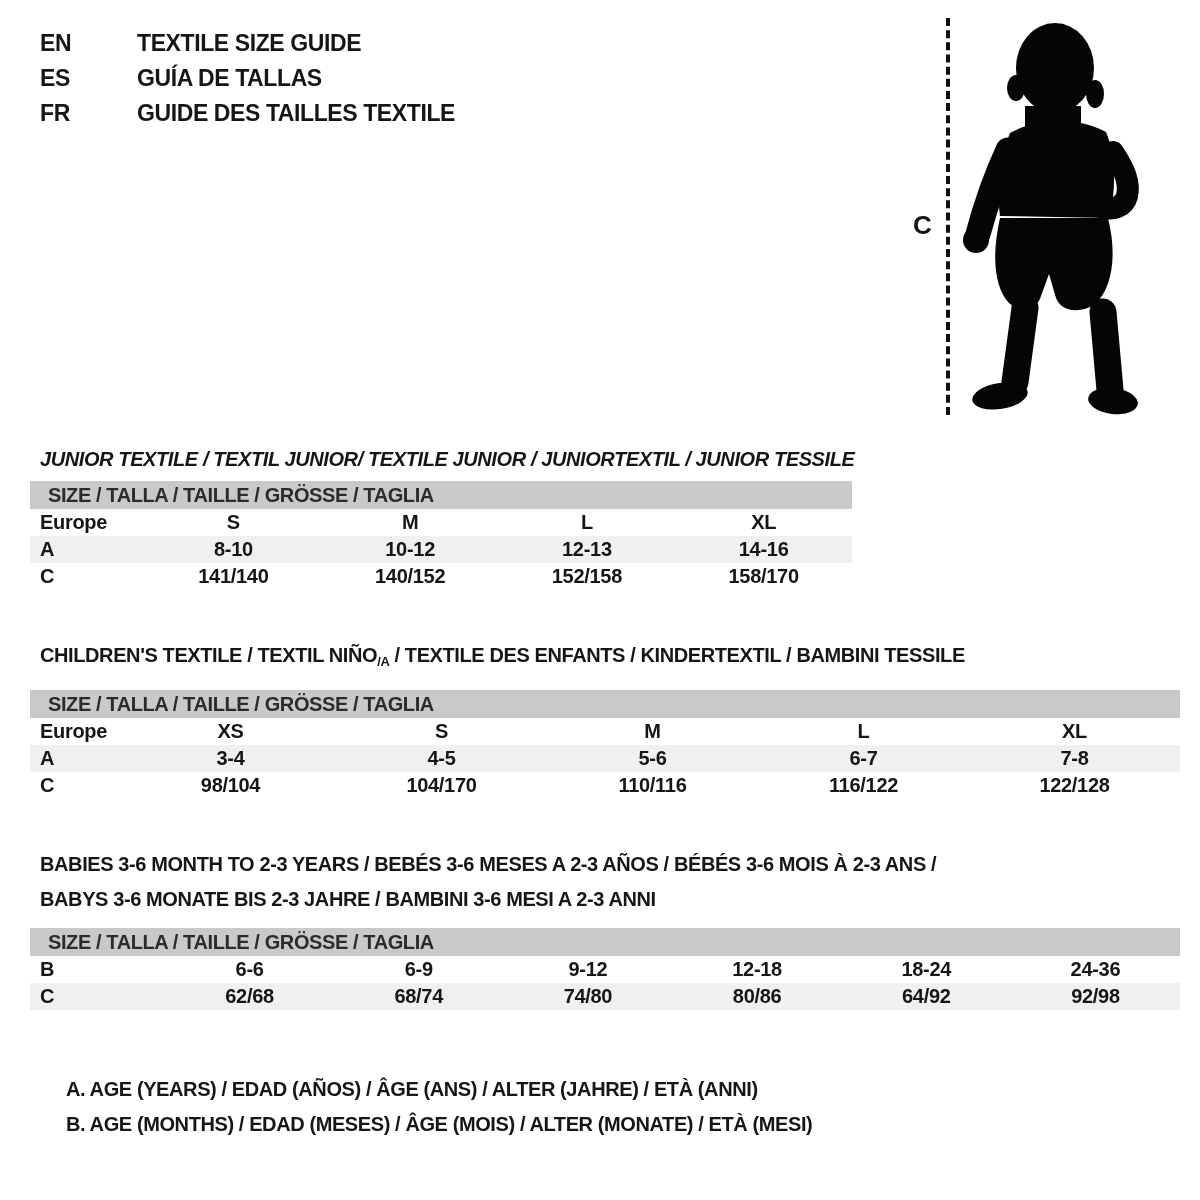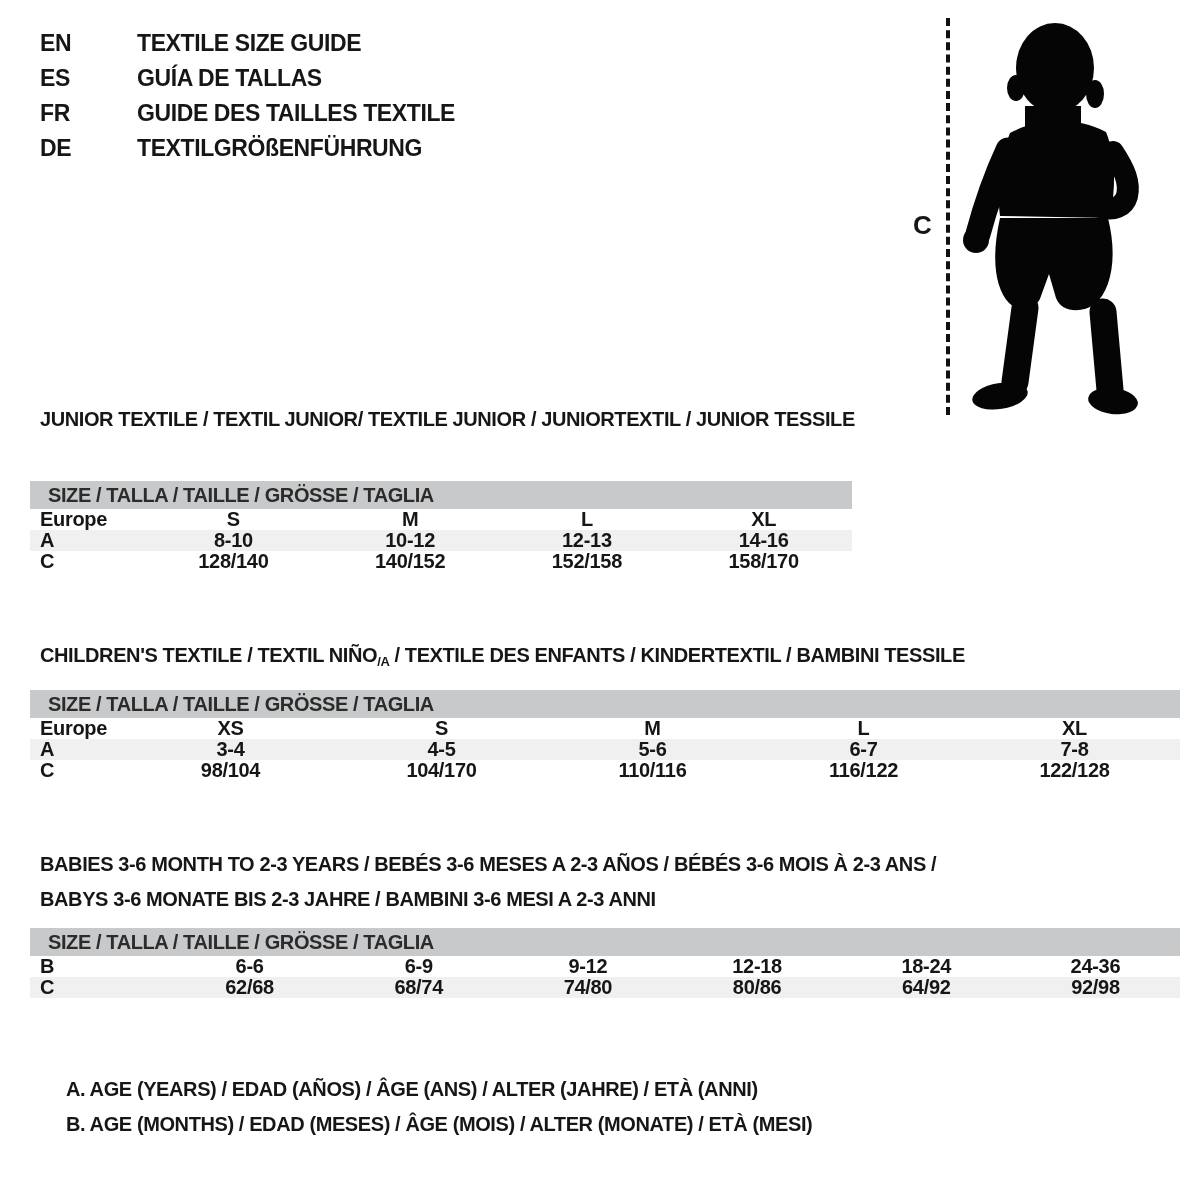--- a/index.html
+++ b/index.html
@@ -25,21 +25,21 @@
 
   
   .size-table { position:absolute; left:30px; }
   .size-table.w-junior { width:822px; }
   .size-table.w-full  { width:1150px; }
   .table-header {
     height:28px; background:var(--header_bar, #c8c9ca);
     display:flex; align-items:center; padding-left:18px; box-sizing:border-box;
     font-size:20px; letter-spacing:-0.4px; color:#2b2b2b;
   }
-  .t-row { display:flex; height:21px; align-items:center; font-size:20px; letter-spacing:-0.3px; }
+  .t-row { display:flex; height:27px; align-items:center; font-size:20px; letter-spacing:-0.3px; }
   .t-row.stripe { background:var(--stripe, #f0f0f1); }
   .t-label { padding-left:10px; box-sizing:border-box; }
   .junior-t .t-label { width:115px; }
   .children-t .t-label { width:95px; }
   .babies-t .t-label { width:135px; }
   .t-cell { flex:1; text-align:center; }
 
   
   .legend { position:absolute; left:40px; top:1072px; }
   .legend-line { height:35px; display:flex; align-items:center; font-size:20px; letter-spacing:-0.4px;margin-left:26px; }
@@ -55,24 +55,20 @@
       <span class="lang-title">TEXTILE SIZE GUIDE</span>
     </div>
     <div class="lang-row">
       <span class="lang-code">ES</span>
       <span class="lang-title">GUÍA DE TALLAS</span>
     </div>
     <div class="lang-row">
       <span class="lang-code">FR</span>
       <span class="lang-title">GUIDE DES TAILLES TEXTILE</span>
     </div>
-    <div class="lang-row">
-      <span class="lang-code">DE</span>
-      <span class="lang-title">TEXTILGRÖßENFÜHRUNG</span>
-    </div>
   </div>
 
   <div class="dashed-line"></div>
   <div class="measure-label">C</div>
   <svg class="silhouette" width="190" height="400" viewBox="0 0 190 400" aria-hidden="true">
     <g fill="#050505" stroke="none">
       <ellipse cx="100" cy="50" rx="39" ry="45"></ellipse>
       <ellipse cx="61" cy="70" rx="9" ry="13"></ellipse>
       <ellipse cx="140" cy="76" rx="9" ry="14"></ellipse>
       <rect x="70" y="88" width="56" height="28"></rect>
@@ -81,40 +77,40 @@
       <circle cx="21" cy="222" r="13"></circle>
       <path d="M158,134 C170,152 175,165 172,178 C169,189 158,193 146,189" stroke="#050505" stroke-width="22" stroke-linecap="round" fill="none"></path>
       <path d="M45,200 C36,240 40,270 54,285 C66,295 82,292 86,278 L94,256 L101,280 C106,294 126,296 140,286 C156,272 163,240 153,200 Z"></path>
       <path d="M70,290 L60,364" stroke="#050505" stroke-width="27" stroke-linecap="round" fill="none"></path>
       <path d="M148,294 L155,372" stroke="#050505" stroke-width="27" stroke-linecap="round" fill="none"></path>
       <ellipse cx="45" cy="378" rx="28" ry="13" transform="rotate(-9 45 378)"></ellipse>
       <ellipse cx="158" cy="383" rx="25" ry="13" transform="rotate(7 158 383)"></ellipse>
     </g>
   </svg>
 
-  <div class="section-title" style="top:408px;">JUNIOR TEXTILE / TEXTIL JUNIOR/ TEXTILE JUNIOR / JUNIORTEXTIL / JUNIOR TESSILE</div>
+  <div class="section-title" style="top:448px;font-style:italic;">JUNIOR TEXTILE / TEXTIL JUNIOR/ TEXTILE JUNIOR / JUNIORTEXTIL / JUNIOR TESSILE</div>
   <div class="size-table w-junior junior-t" style="top:481px;">
     <div class="table-header">SIZE / TALLA / TAILLE / GRÖSSE / TAGLIA</div>
     <div class="t-row">
       <span class="t-label">Europe</span>
       <span class="t-cell">S</span>
       <span class="t-cell">M</span>
       <span class="t-cell">L</span>
       <span class="t-cell">XL</span>
     </div>
     <div class="t-row stripe">
       <span class="t-label">A</span>
       <span class="t-cell">8-10</span>
       <span class="t-cell">10-12</span>
       <span class="t-cell">12-13</span>
       <span class="t-cell">14-16</span>
     </div>
     <div class="t-row">
       <span class="t-label">C</span>
-      <span class="t-cell">128/140</span>
+      <span class="t-cell">141/140</span>
       <span class="t-cell">140/152</span>
       <span class="t-cell">152/158</span>
       <span class="t-cell">158/170</span>
     </div>
   </div>
 
   <div class="section-title" style="top:644px;"><span>CHILDREN'S TEXTILE / TEXTIL NIÑO</span><span class="title-sub">/A</span><span> / TEXTILE DES ENFANTS / KINDERTEXTIL / BAMBINI TESSILE</span></div>
   <div class="size-table w-full children-t" style="top:690px;">
     <div class="table-header">SIZE / TALLA / TAILLE / GRÖSSE / TAGLIA</div>
     <div class="t-row">

